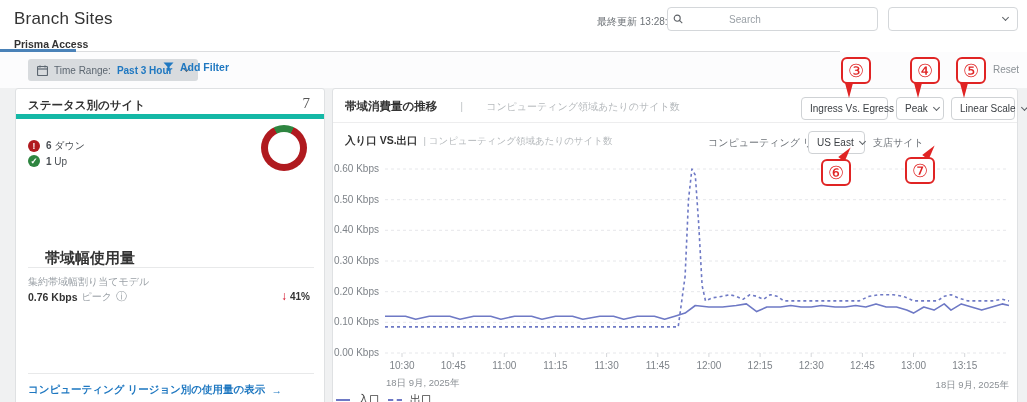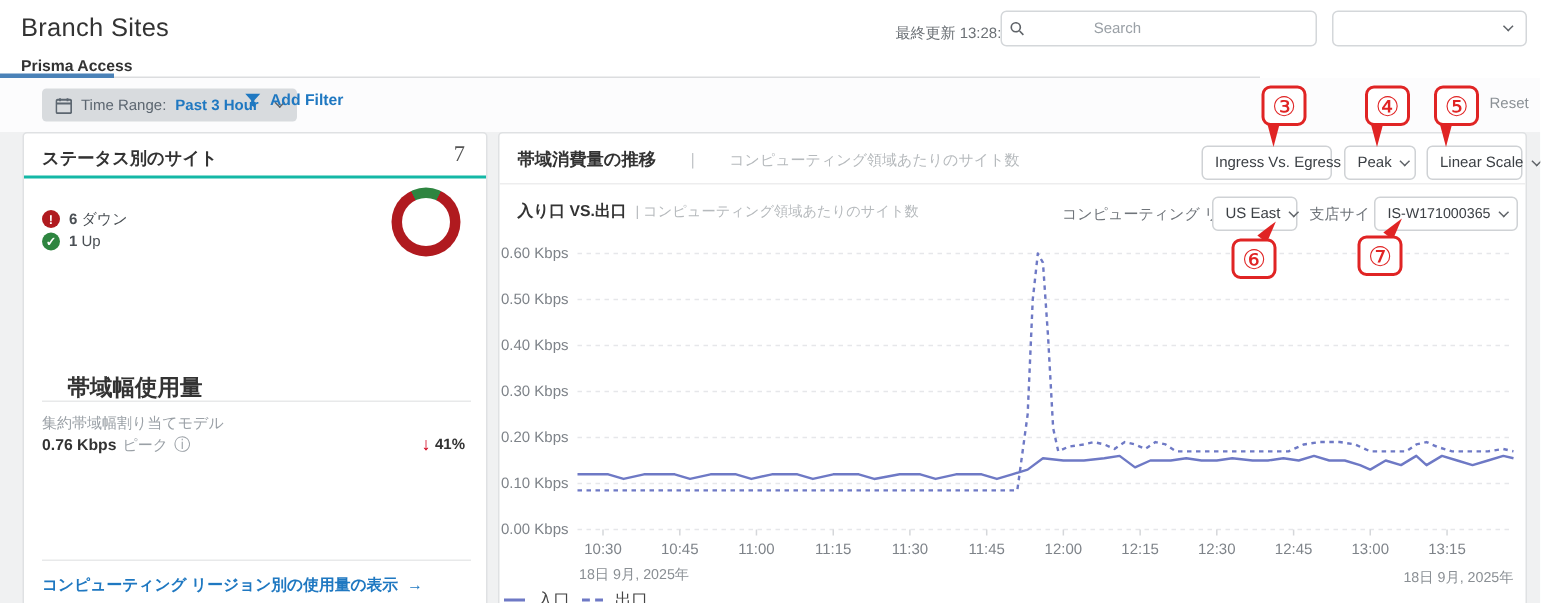--- a/index.html
+++ b/index.html
@@ -29,21 +29,21 @@
   .add-filter .lbl { font-size:10.5px; color:#1f78c1; font-weight:bold; }
   .reset-btn { position:absolute; left:993px; top:12px; font-size:10px; color:#8b9196; cursor:pointer; }
 
   
   .content-bg { position:absolute; left:0; top:88px; width:1027px; height:314px; background:#f0f1f2; }
   .card { position:absolute; background:#fff; border:1px solid #dfe1e3; border-radius:3px; }
   .card-status { left:15px; top:88px; width:310px; height:320px; }
   .card-trend { left:332px; top:88px; width:686px; height:320px; }
 
   
-  .sc-header { position:absolute; left:0; top:0; width:100%; height:30px; border-bottom:2px solid #14b8a6;font-family:Liberation Serif, serif; }
+  .sc-header { position:absolute; left:0; top:0; width:100%; height:30px; border-bottom:5px solid #14b8a6;font-family:Liberation Serif, serif; }
   .sc-title { position:absolute; left:12px; top:9px; font-size:11.5px; font-weight:bold; color:#333; }
   .sc-total { position:absolute; right:14px; top:6px; font-size:15px; color:#555; }
   .legend-row { position:absolute; left:12px; display:flex; align-items:center; gap:6px; }
   .dot-icon { width:12px; height:12px; border-radius:50%; color:#fff; font-size:8.5px; line-height:12px; text-align:center; font-weight:bold; }
   .dot-down { background:#b01a1f; }
   .dot-up { background:#2e8540; }
   .legend-text { font-size:10px; color:#4a4f54; }
   .donut { position:absolute; left:245px; top:36px; width:46px; height:46px; border-radius:50%; }
   .donut-hole { position:absolute; left:7px; top:7px; width:32px; height:32px; border-radius:50%; background:#fff; }
 
@@ -208,24 +208,20 @@
     <div class="ct-title-row">
       <span class="ct-title">入り口 VS.出口</span>
       <span class="ct-sub">| コンピューティング領域あたりのサイト数</span>
     </div>
     <div class="dd-label lbl-region">コンピューティング リージョン</div>
     <div class="dd dd-region">
       <span>US East</span>
         <span class="chev"></span>
     </div>
     <div class="dd-label lbl-site">支店サイト</div>
-    <div class="dd dd-site">
-      <span>IS-W171000365</span>
-        <span class="chev"></span>
-    </div>
 
     <svg class="trend-svg" viewBox="0 0 686 252">
         <line x1="52" y1="18.0" x2="676" y2="18.0" stroke="#e6e7ea" stroke-width="1" stroke-dasharray="3 3"></line>
         <text x="46" y="21" text-anchor="end" class="axlab">0.60 Kbps</text>
         <line x1="52" y1="48.7" x2="676" y2="48.7" stroke="#e6e7ea" stroke-width="1" stroke-dasharray="3 3"></line>
         <text x="46" y="51.7" text-anchor="end" class="axlab">0.50 Kbps</text>
         <line x1="52" y1="79.3" x2="676" y2="79.3" stroke="#e6e7ea" stroke-width="1" stroke-dasharray="3 3"></line>
         <text x="46" y="82.3" text-anchor="end" class="axlab">0.40 Kbps</text>
         <line x1="52" y1="110.0" x2="676" y2="110.0" stroke="#e6e7ea" stroke-width="1" stroke-dasharray="3 3"></line>
         <text x="46" y="113" text-anchor="end" class="axlab">0.30 Kbps</text>

